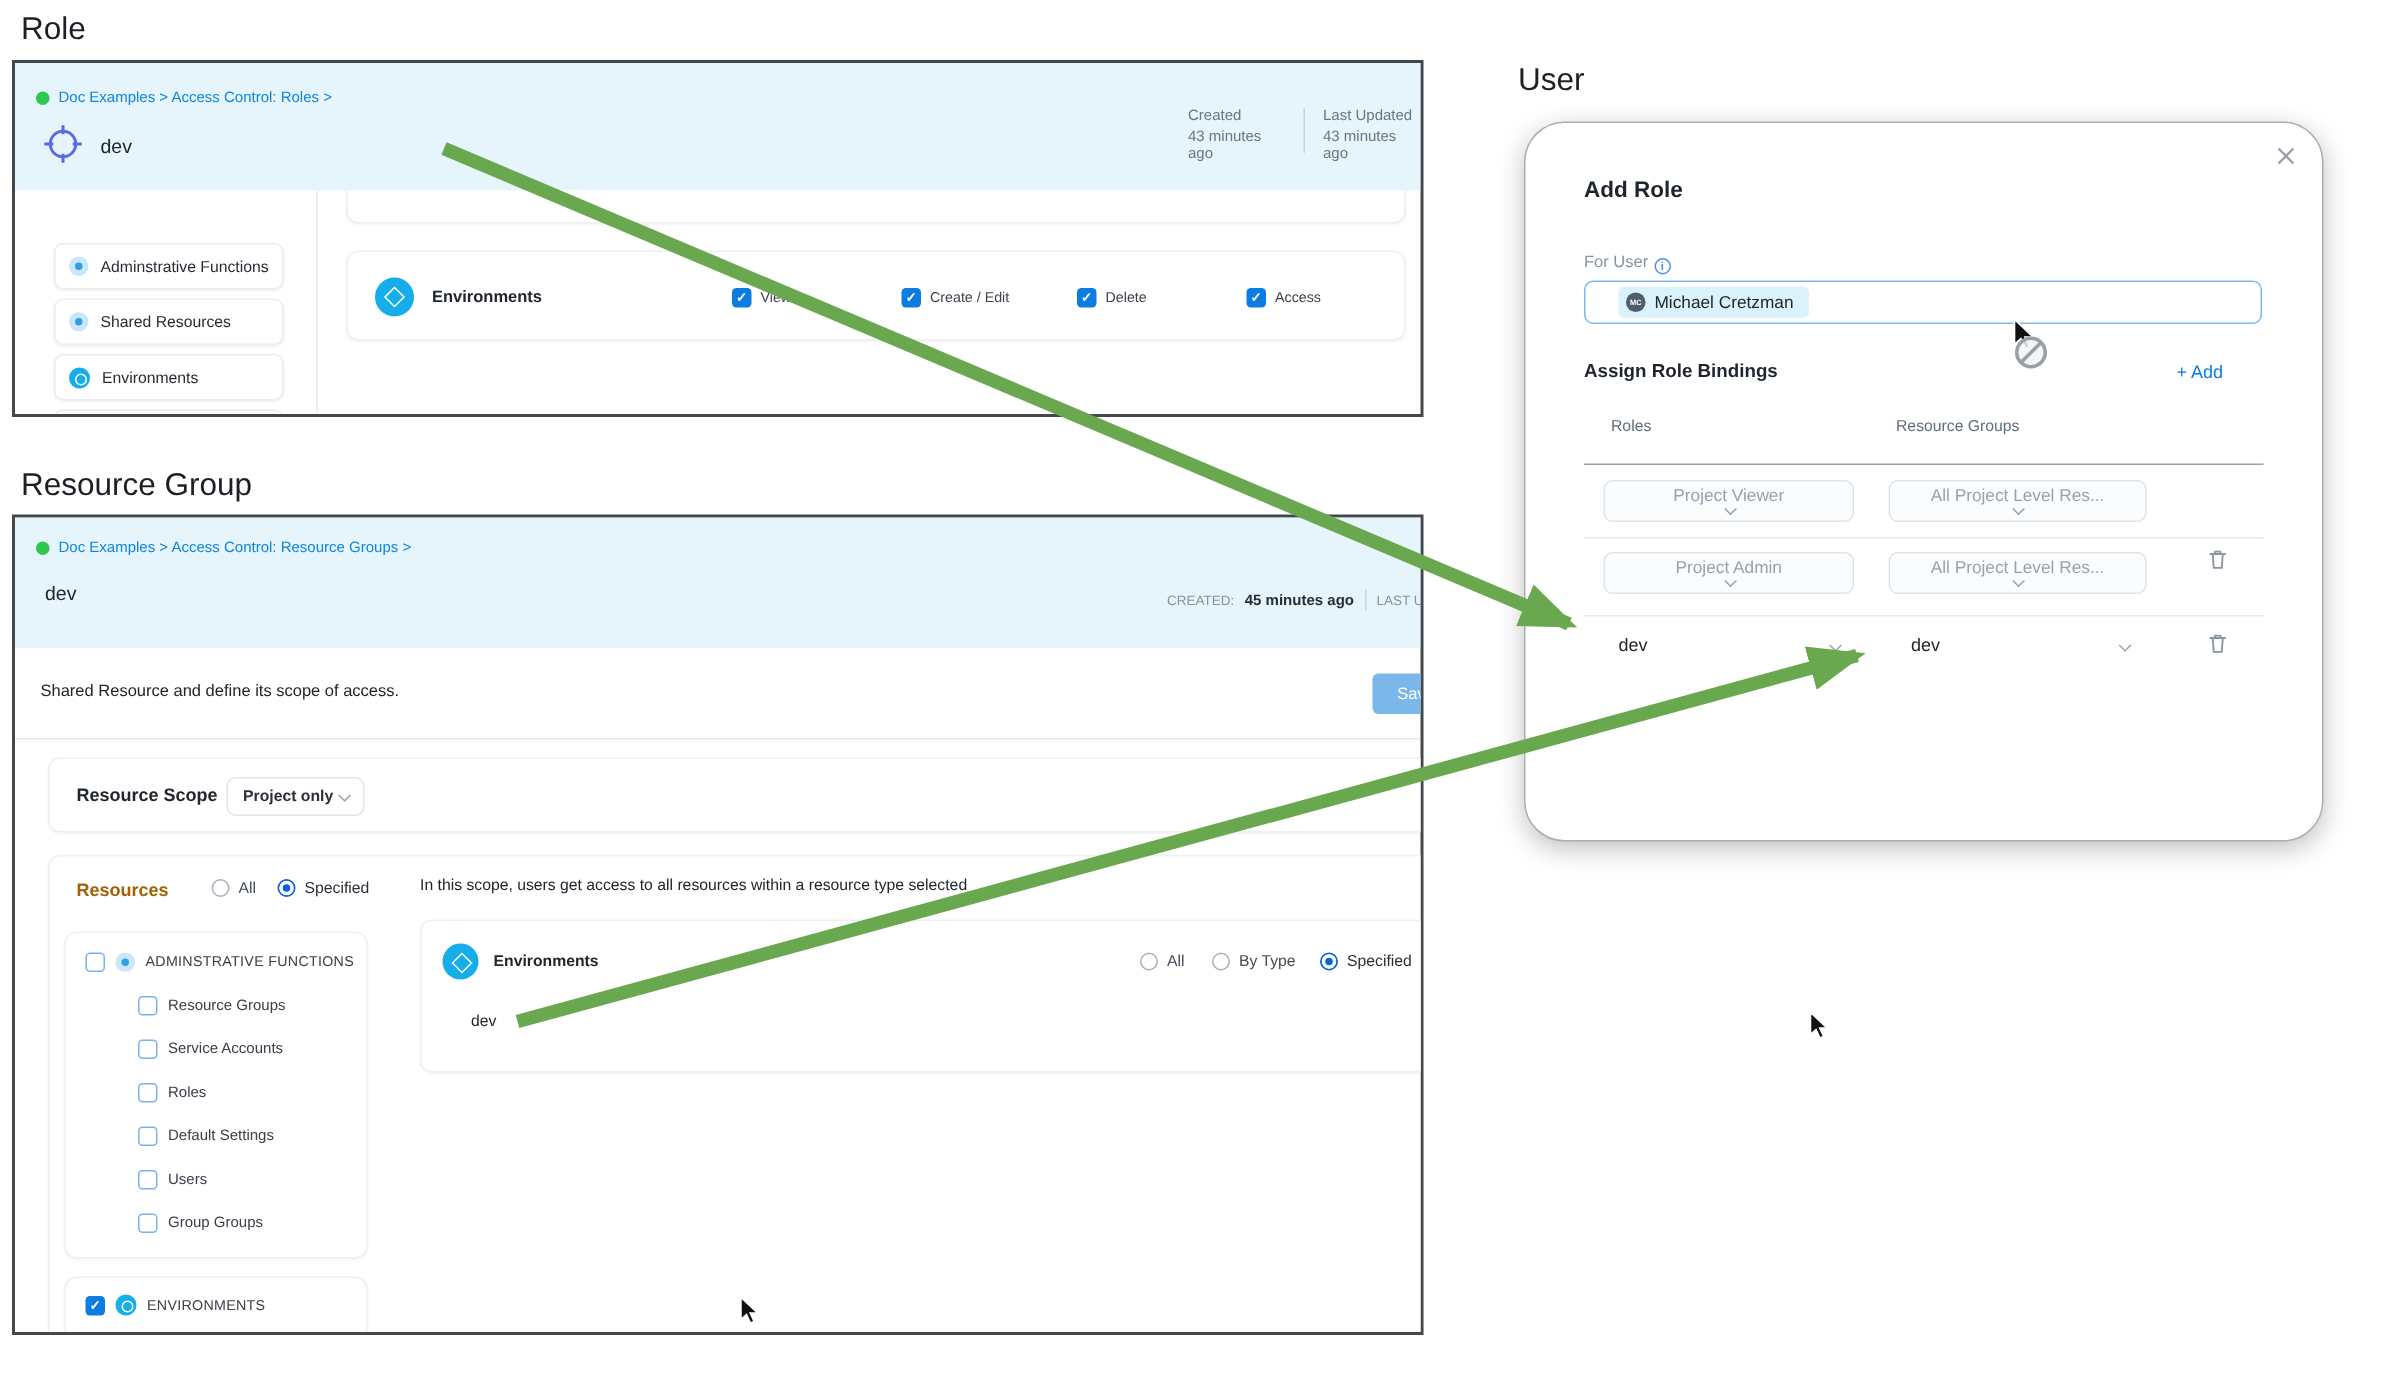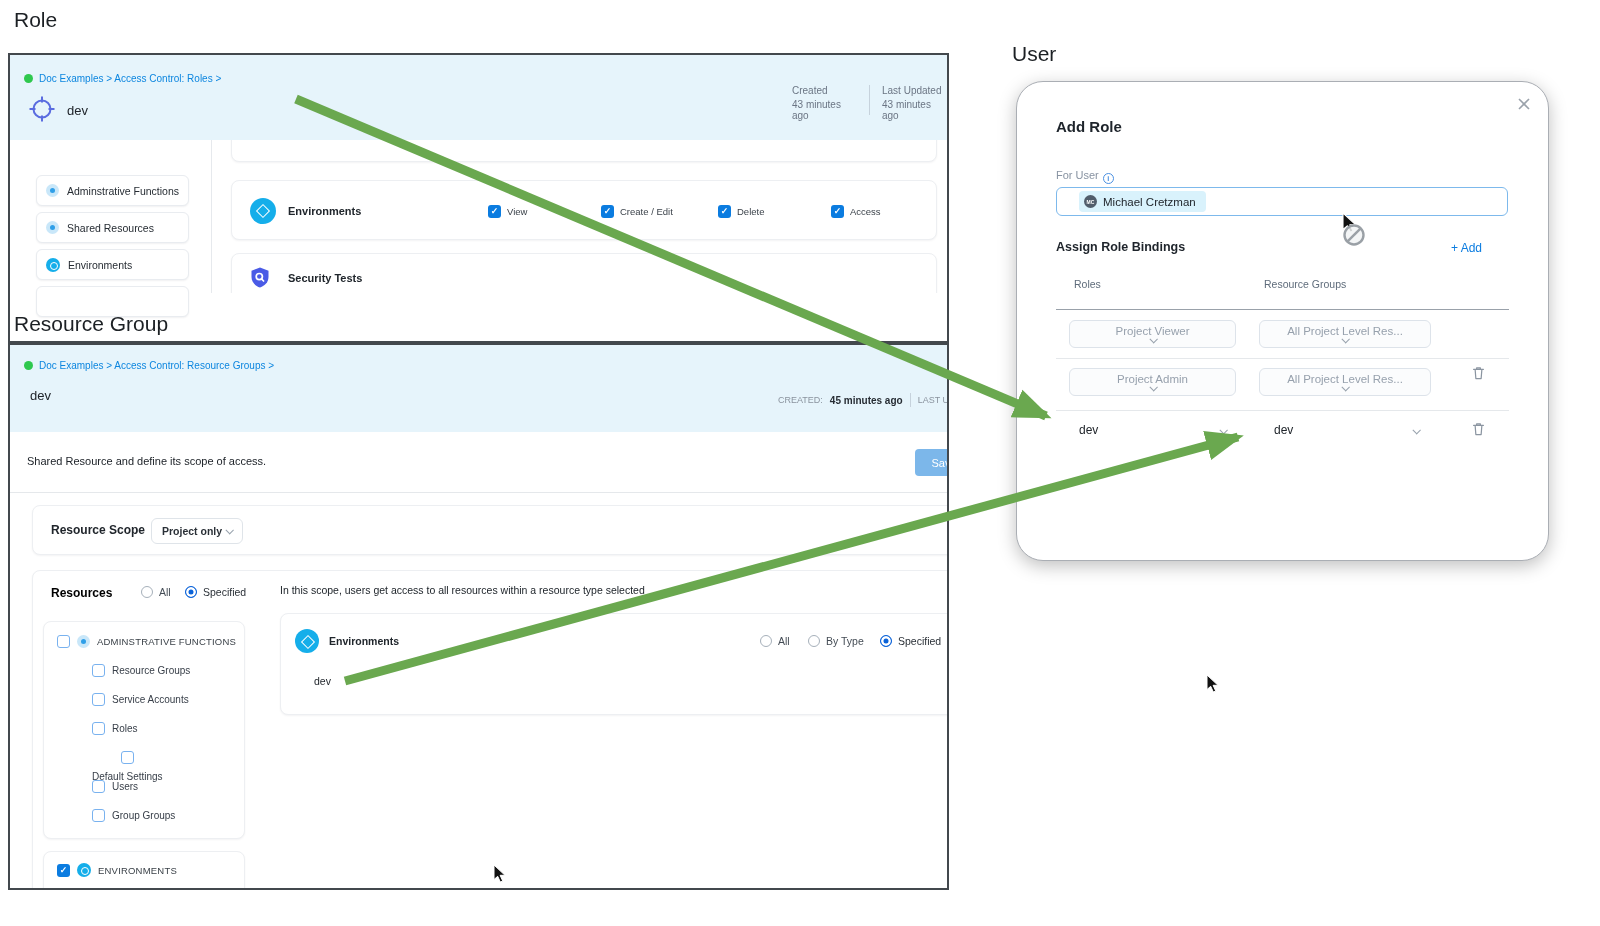--- a/index.html
+++ b/index.html
@@ -72,21 +72,21 @@
 
   svg.overlay { position:absolute; left:0; top:0; pointer-events:none; }
 </style>
 </head>
 <body>
 
 <div id="stage">
 
   <div class="abs big-heading" style="left:14px; top:8px;">Role</div>
 
-  <div class="panel" style="left:8px; top:53px; width:941px; height:290px;">
+  <div class="panel" style="left:8px; top:40px; width:941px; height:238px;">
     <div class="hdr" style="height:85px;">
       <div class="crumb abs" style="left:14px; top:18px;">
         <span class="crumb-dot"></span>
         <span>Doc Examples &gt; Access Control: Roles &gt;</span>
       </div>
       <svg class="abs" style="left:16px; top:38px;" width="32" height="32" viewBox="0 0 32 32">
         <circle cx="16" cy="16" r="8.5" fill="none" stroke="#5a6ce0" stroke-width="2"></circle>
         <line x1="16" y1="3.5" x2="16" y2="9.5" stroke="#5a6ce0" stroke-width="2"></line>
         <line x1="16" y1="22.5" x2="16" y2="28.5" stroke="#5a6ce0" stroke-width="2"></line>
         <line x1="3.5" y1="16" x2="9.5" y2="16" stroke="#5a6ce0" stroke-width="2"></line>
@@ -140,28 +140,20 @@
         <span class="abs cb-item" style="left:486px; top:24px;">
           <span class="cb on"></span>
           <span>Delete</span>
         </span>
         <span class="abs cb-item" style="left:599px; top:24px;">
           <span class="cb on"></span>
           <span>Access</span>
         </span>
       </div>
 
-      <div class="row-card" style="left:18px; top:113px; width:706px; height:60px;">
-        <svg class="abs" style="left:16px; top:12px;" width="24" height="24" viewBox="0 0 24 24">
-          <path d="M12 1.5l8.5 3.2v6.3c0 5.2-3.6 8.8-8.5 10.5C7.1 19.8 3.5 16.2 3.5 11V4.7L12 1.5z" fill="#4a5be6"></path>
-          <circle cx="11.3" cy="10.6" r="3.1" fill="none" stroke="#fff" stroke-width="1.7"></circle>
-          <line x1="13.5" y1="12.9" x2="15.6" y2="15" stroke="#fff" stroke-width="1.7" stroke-linecap="round"></line>
-        </svg>
-        <span class="abs row-label" style="left:56px; top:18px;">Security Tests</span>
-      </div>
     </div>
   </div>
 
   <div class="abs big-heading" style="left:14px; top:312px;">Resource Group</div>
 
   <div class="panel" style="left:8px; top:343px; width:941px; height:547px;">
     <div class="hdr" style="height:87px;">
       <div class="crumb abs" style="left:14px; top:15px;">
         <span class="crumb-dot"></span>
         <span>Doc Examples &gt; Access Control: Resource Groups &gt;</span>
@@ -181,21 +173,21 @@
 
     <div class="row-card" style="left:22px; top:160px; width:950px; height:50px;">
       <span class="abs" style="left:18px; top:17px; font-size:12px; font-weight:700; color:#21262c;">Resource Scope</span>
       <span class="dropdown abs" style="left:118px; top:12px; width:92px; height:26px;">
         <span>Project only</span>
         <span class="chev"></span>
       </span>
     </div>
 
     <div class="row-card" style="left:22px; top:225px; width:950px; height:345px;">
-      <span class="abs" style="left:18px; top:15px; font-size:12px; font-weight:700; color:#000000;">Resources</span>
+      <span class="abs" style="left:18px; top:15px; font-size:12px; font-weight:700; color:#a16207;">Resources</span>
       <span class="radio-item abs" style="left:108px; top:15px;">
         <span class="radio off"></span>
         <span>All</span>
       </span>
       <span class="radio-item abs" style="left:152px; top:15px;">
         <span class="radio on"></span>
         <span style="color:#2a3037;">Specified</span>
       </span>
 
       <div class="row-card" style="left:10px; top:50px; width:202px; height:218px;">
@@ -209,21 +201,21 @@
           <span class="tree-label">Resource Groups</span>
         </div>
         <div class="tree-row" style="left:48px; top:71px;">
           <span class="cb off"></span>
           <span class="tree-label">Service Accounts</span>
         </div>
         <div class="tree-row" style="left:48px; top:100px;">
           <span class="cb off"></span>
           <span class="tree-label">Roles</span>
         </div>
-        <div class="tree-row" style="left:48px; top:129px;flex-direction:column;">
+        <div class="tree-row" style="left:48px; top:129px;">
           <span class="cb off"></span>
           <span class="tree-label">Default Settings</span>
         </div>
         <div class="tree-row" style="left:48px; top:158px;">
           <span class="cb off"></span>
           <span class="tree-label">Users</span>
         </div>
         <div class="tree-row" style="left:48px; top:187px;">
           <span class="cb off"></span>
           <span class="tree-label">Group Groups</span>

